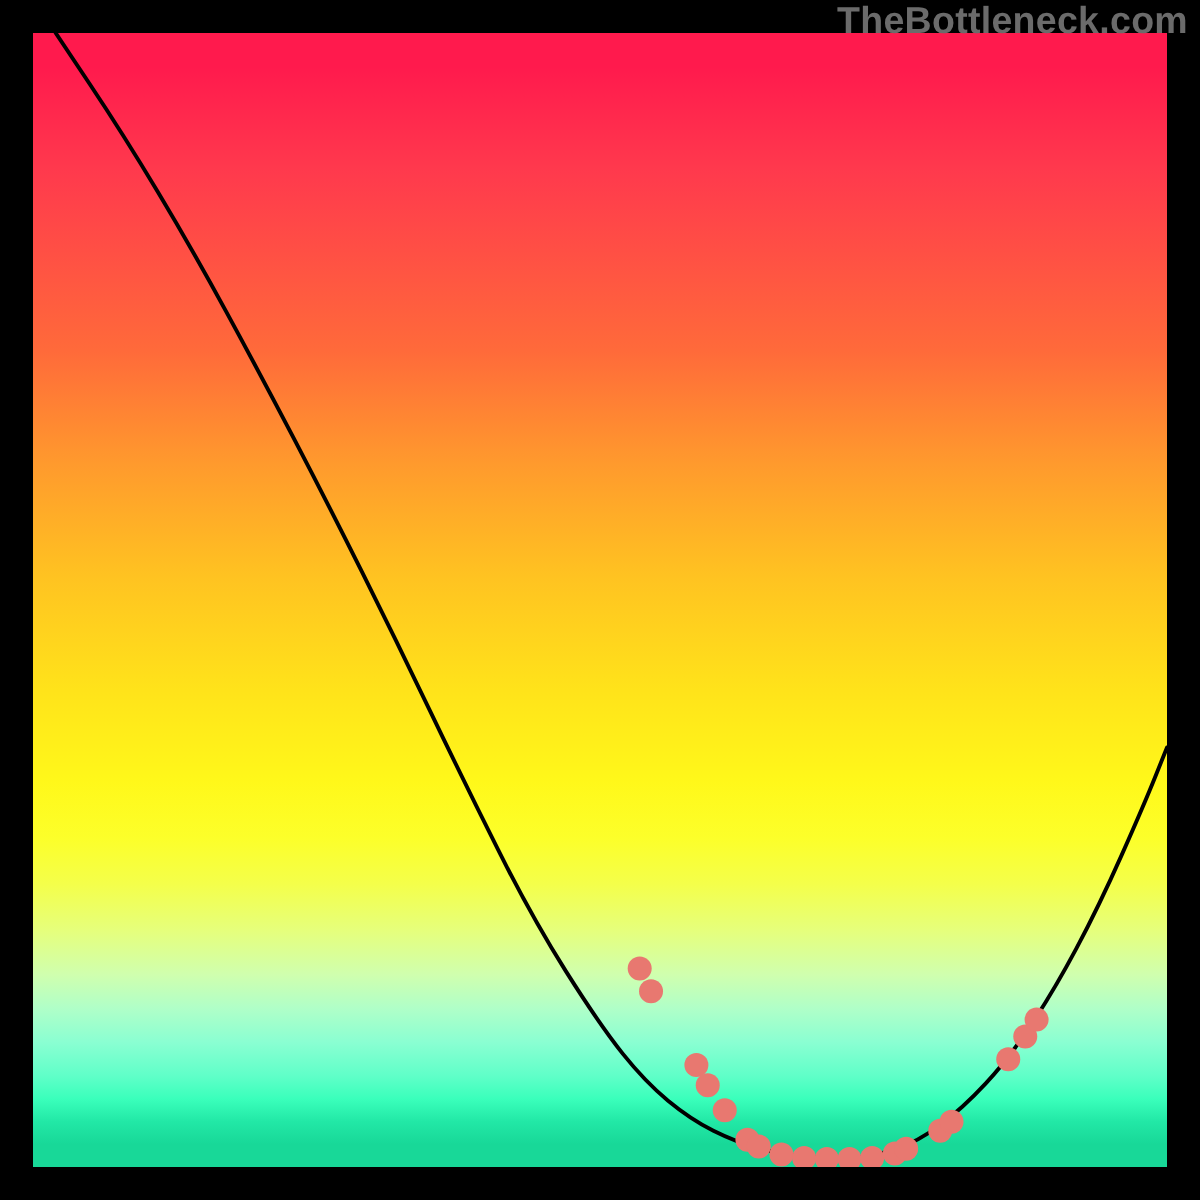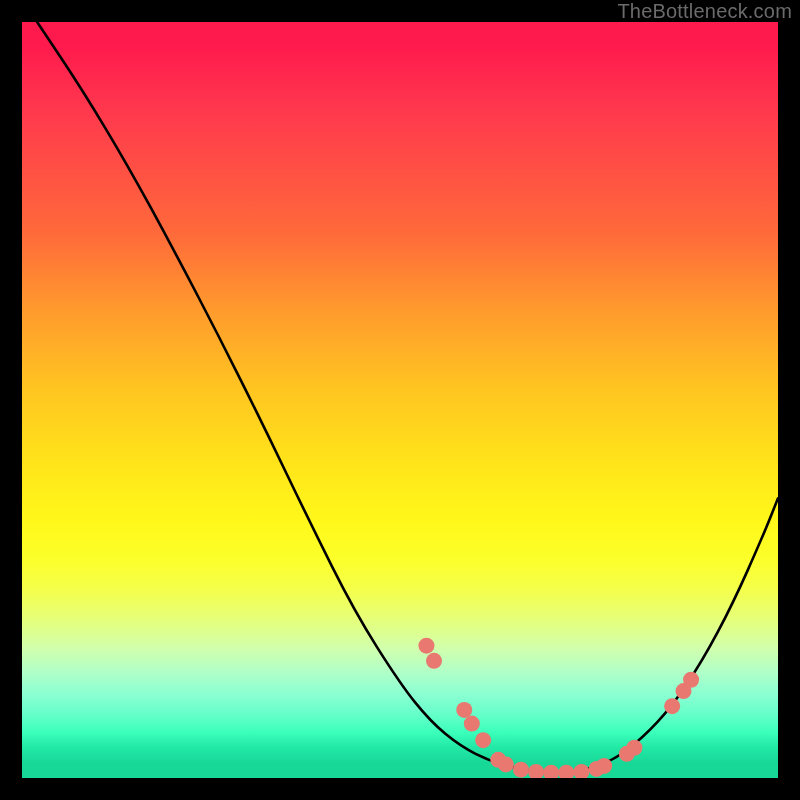--- a/index.html
+++ b/index.html
@@ -37,22 +37,22 @@
       #22e8a6 96%,
       #18d898 98%,
       #18d898 100%
     );
   }
   .watermark {
     position: absolute;
     top: 0px;
     right: 8px;
     color: #6b6b6b;
-    font-size: 20px;
-    font-weight: 400;
+    font-size: 25px;
+    font-weight: 700;
     letter-spacing: 0.2px;
   }
   svg.plot {
     position: absolute;
     left: 22px;
     top: 22px;
     width: 756px;
     height: 756px;
   }
 </style>

